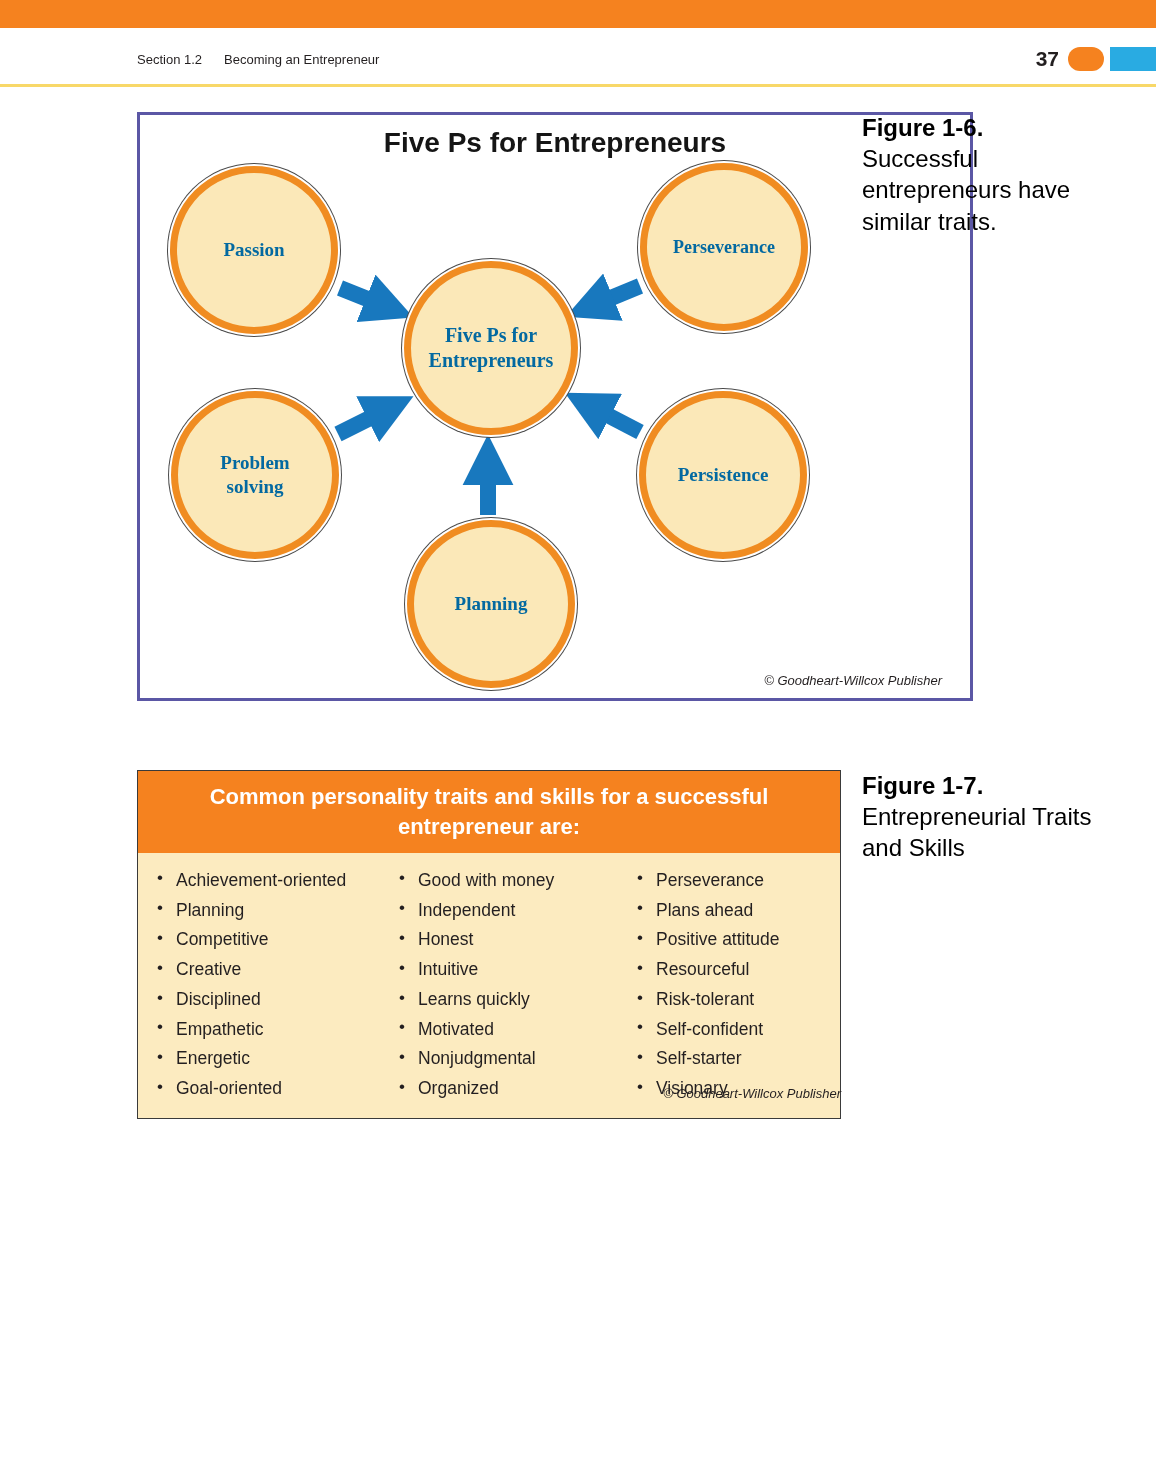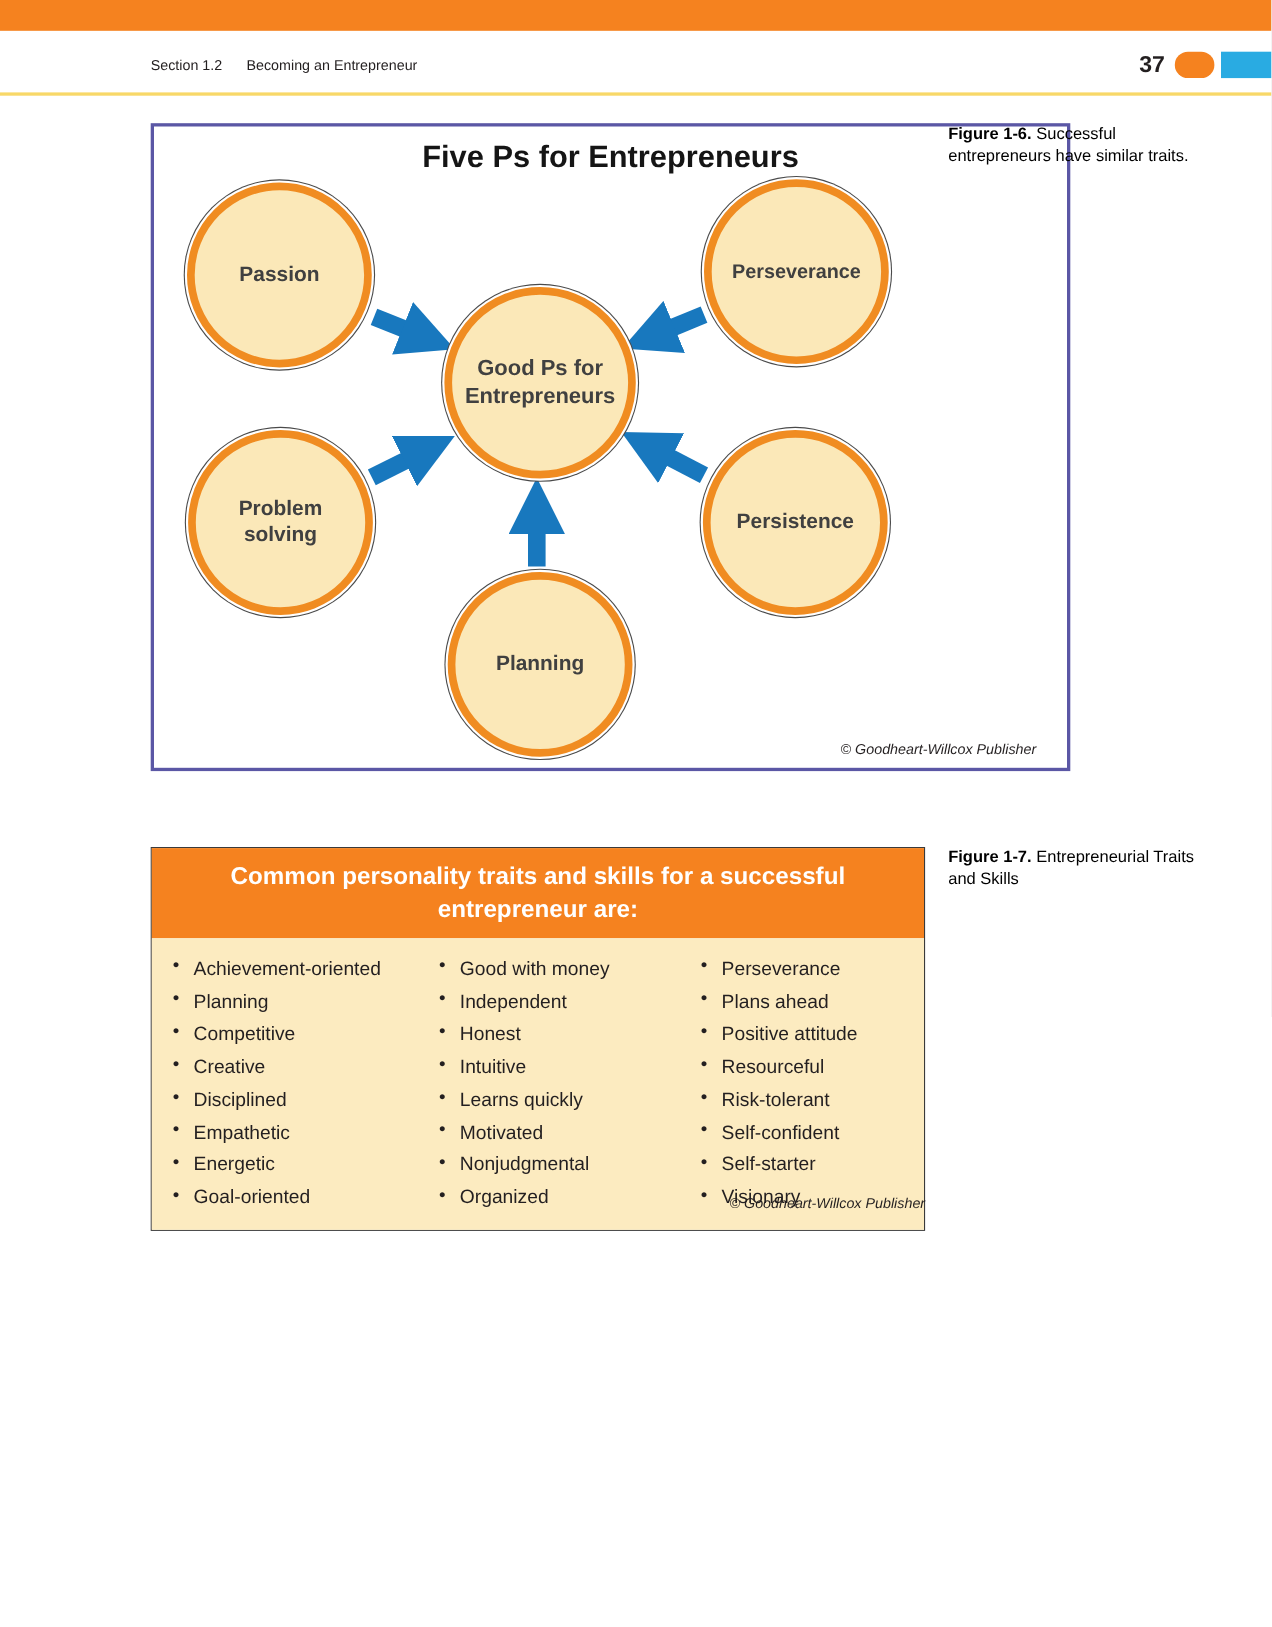--- a/index.html
+++ b/index.html
@@ -48,42 +48,42 @@
   }
   .fig6-title {
     position: absolute; top: 12px; left: 0; right: 0;
     text-align: center; font-size: 28px; font-weight: bold; color: #151515;
   }
   .node {
     position: absolute; width: 168px; height: 168px; border-radius: 50%;
     background: #FBE8B8; border: 7px solid #F08C21; box-sizing: border-box;
     box-shadow: 0 0 0 2px #ffffff, 0 0 0 3px #4a4a4a;
     display: flex; align-items: center; justify-content: center;
-    text-align: center; font-weight: bold; font-size: 19px; color: #404040;
-    padding: 0 16px; line-height: 1.25;
+    text-align: center; font-weight: bold; font-size: 19px; color: #0369a1;
+    padding: 0 16px; line-height: 1.25; font-family: Liberation Serif, serif;
   }
   .node-passion      { left: 30px;  top: 51px; }
   .node-perseverance { left: 500px; top: 48px; font-size: 18px; }
   .node-problem      { left: 31px;  top: 276px; }
   .node-persistence  { left: 499px; top: 276px; }
   .node-planning     { left: 267px; top: 405px; }
   .node-center {
     left: 264px; top: 146px; width: 174px; height: 174px; font-size: 20px;
   }
   .node-center span { display: block; }
   .arrows { position: absolute; left: 0; top: 0; pointer-events: none; }
   .fig-credit {
     position: absolute; right: 28px; bottom: 10px;
     font-style: italic; font-size: 13px; color: #231f20;
   }
 
   
   .caption {
     position: absolute; left: 862px; width: 238px;
-    font-size: 15px; line-height: 1.3; color: #000;
+    font-size: 24px; line-height: 1.3; color: #000;
   }
   .caption b { font-weight: bold; }
   .cap-fig6 { top: 112px; }
   .cap-fig7 { top: 770px; }
 
   
   .traits-table {
     position: absolute; left: 137px; top: 770px; width: 704px;
     border: 1px solid #3a3a3a; box-sizing: border-box;
   }
@@ -142,21 +142,21 @@
       <line x1="348" y1="400" x2="348" y2="350" stroke="#1878BE" stroke-width="16" marker-end="url(#ah)"></line>
     </svg>
 
     <div class="node node-passion">Passion</div>
     <div class="node node-perseverance">Perseverance</div>
     <div class="node node-problem">Problem solving</div>
     <div class="node node-persistence">Persistence</div>
     <div class="node node-planning">Planning</div>
     <div class="node node-center">
       <div>
-        <span>Good Ps for</span>
+        <span>Five Ps for</span>
         <span>Entrepreneurs</span>
       </div>
     </div>
 
     <div class="fig-credit">© Goodheart-Willcox Publisher</div>
   </div>
 
   <div class="caption cap-fig6">
     <b>Figure 1-6.</b><span> Successful entrepreneurs have similar traits.</span>
   </div>

